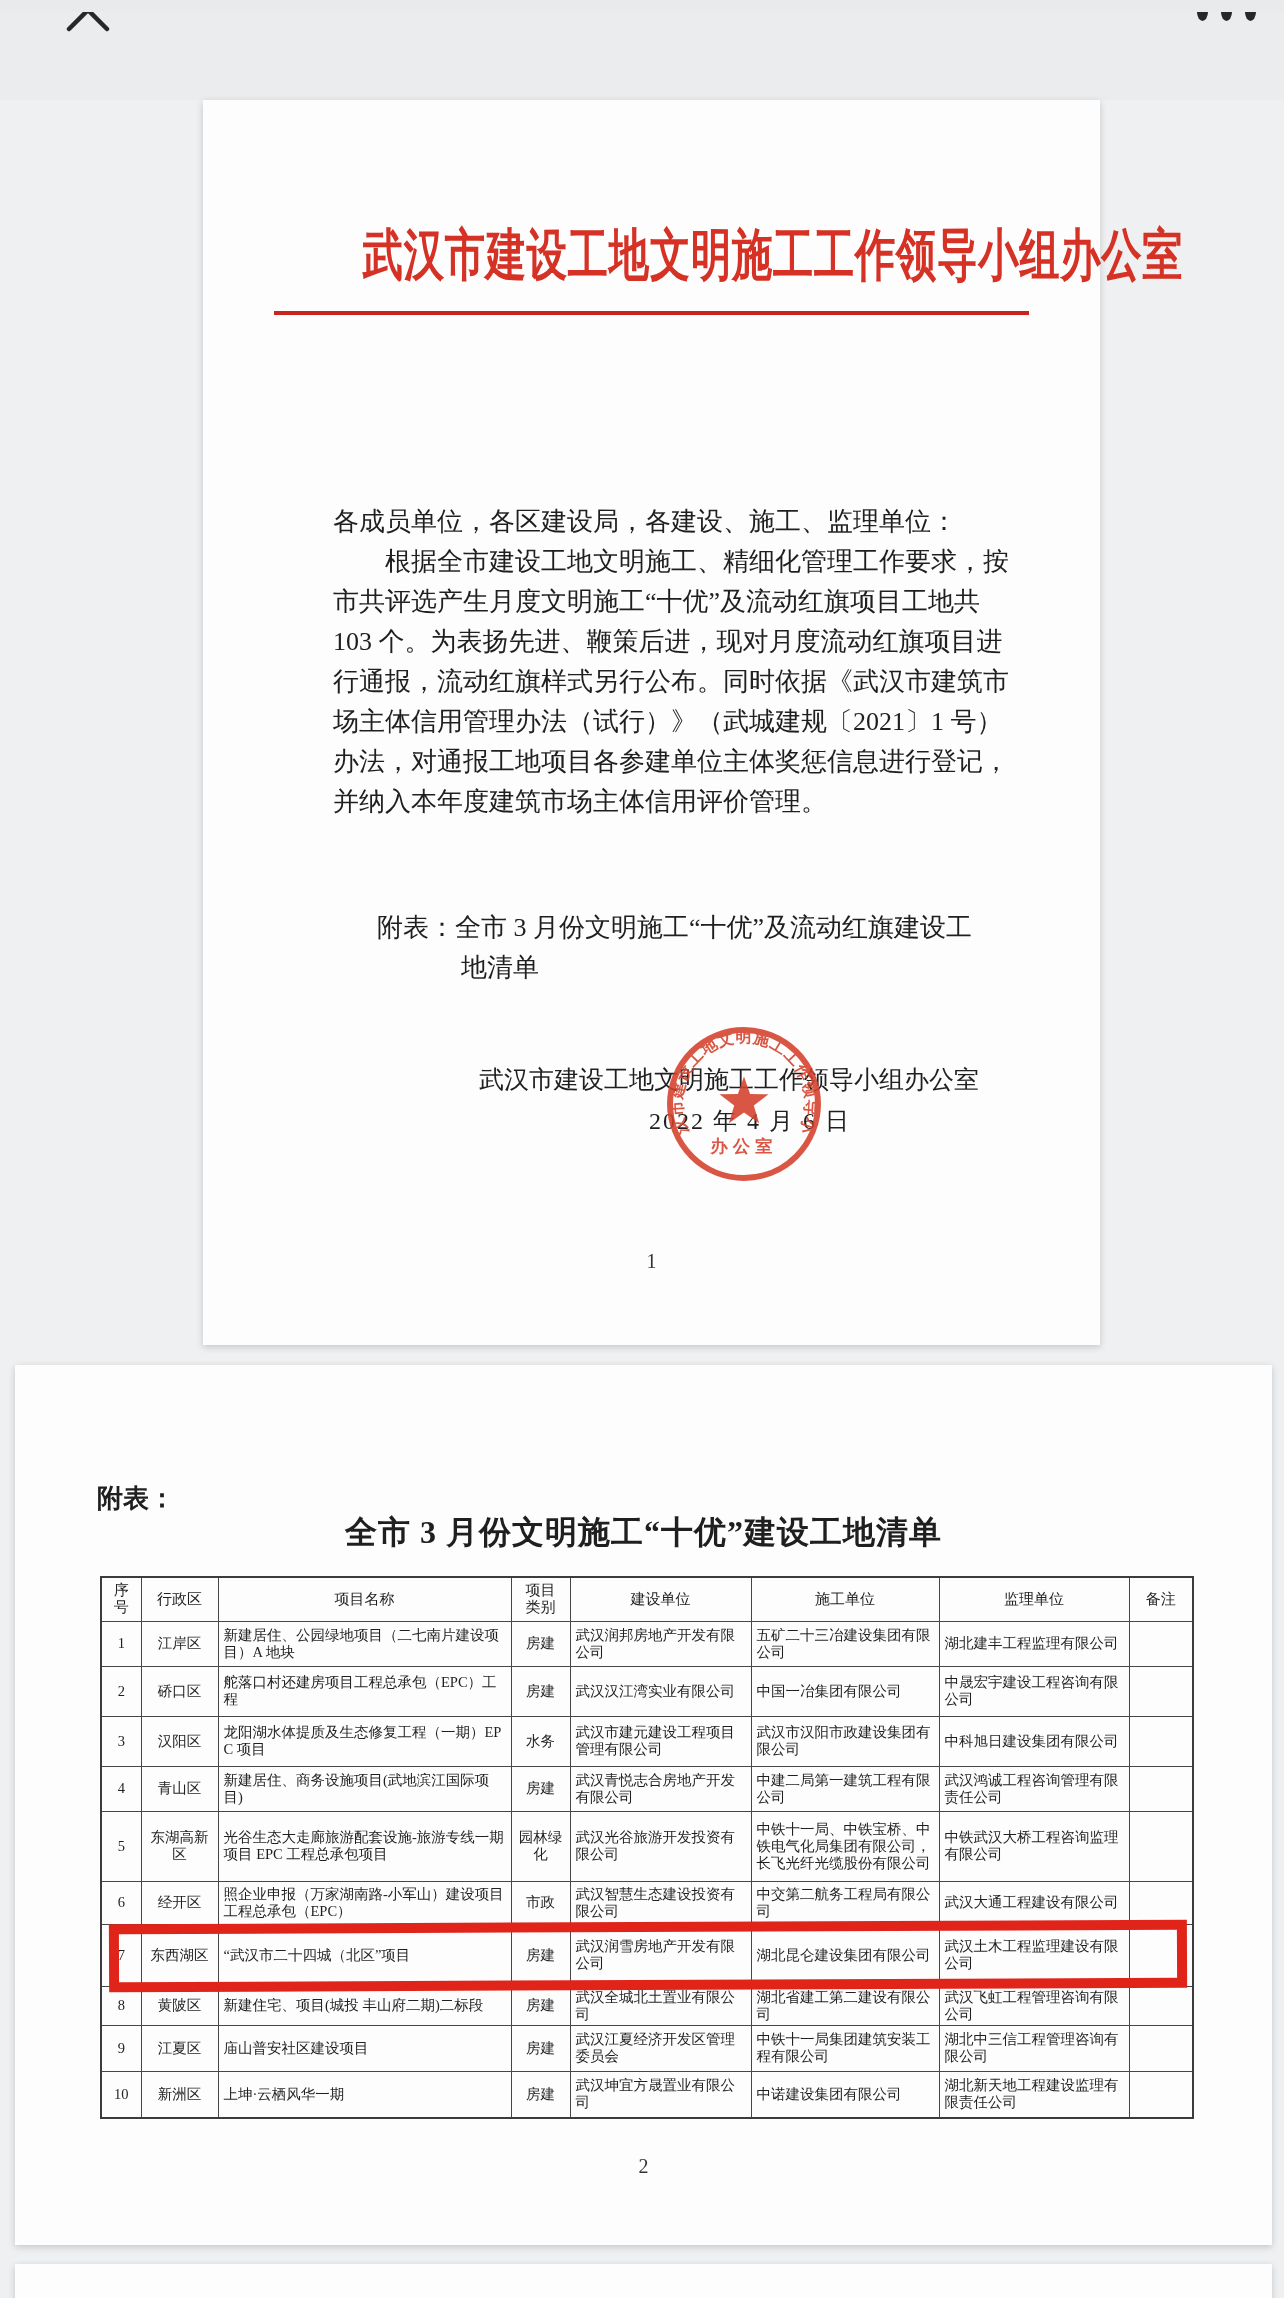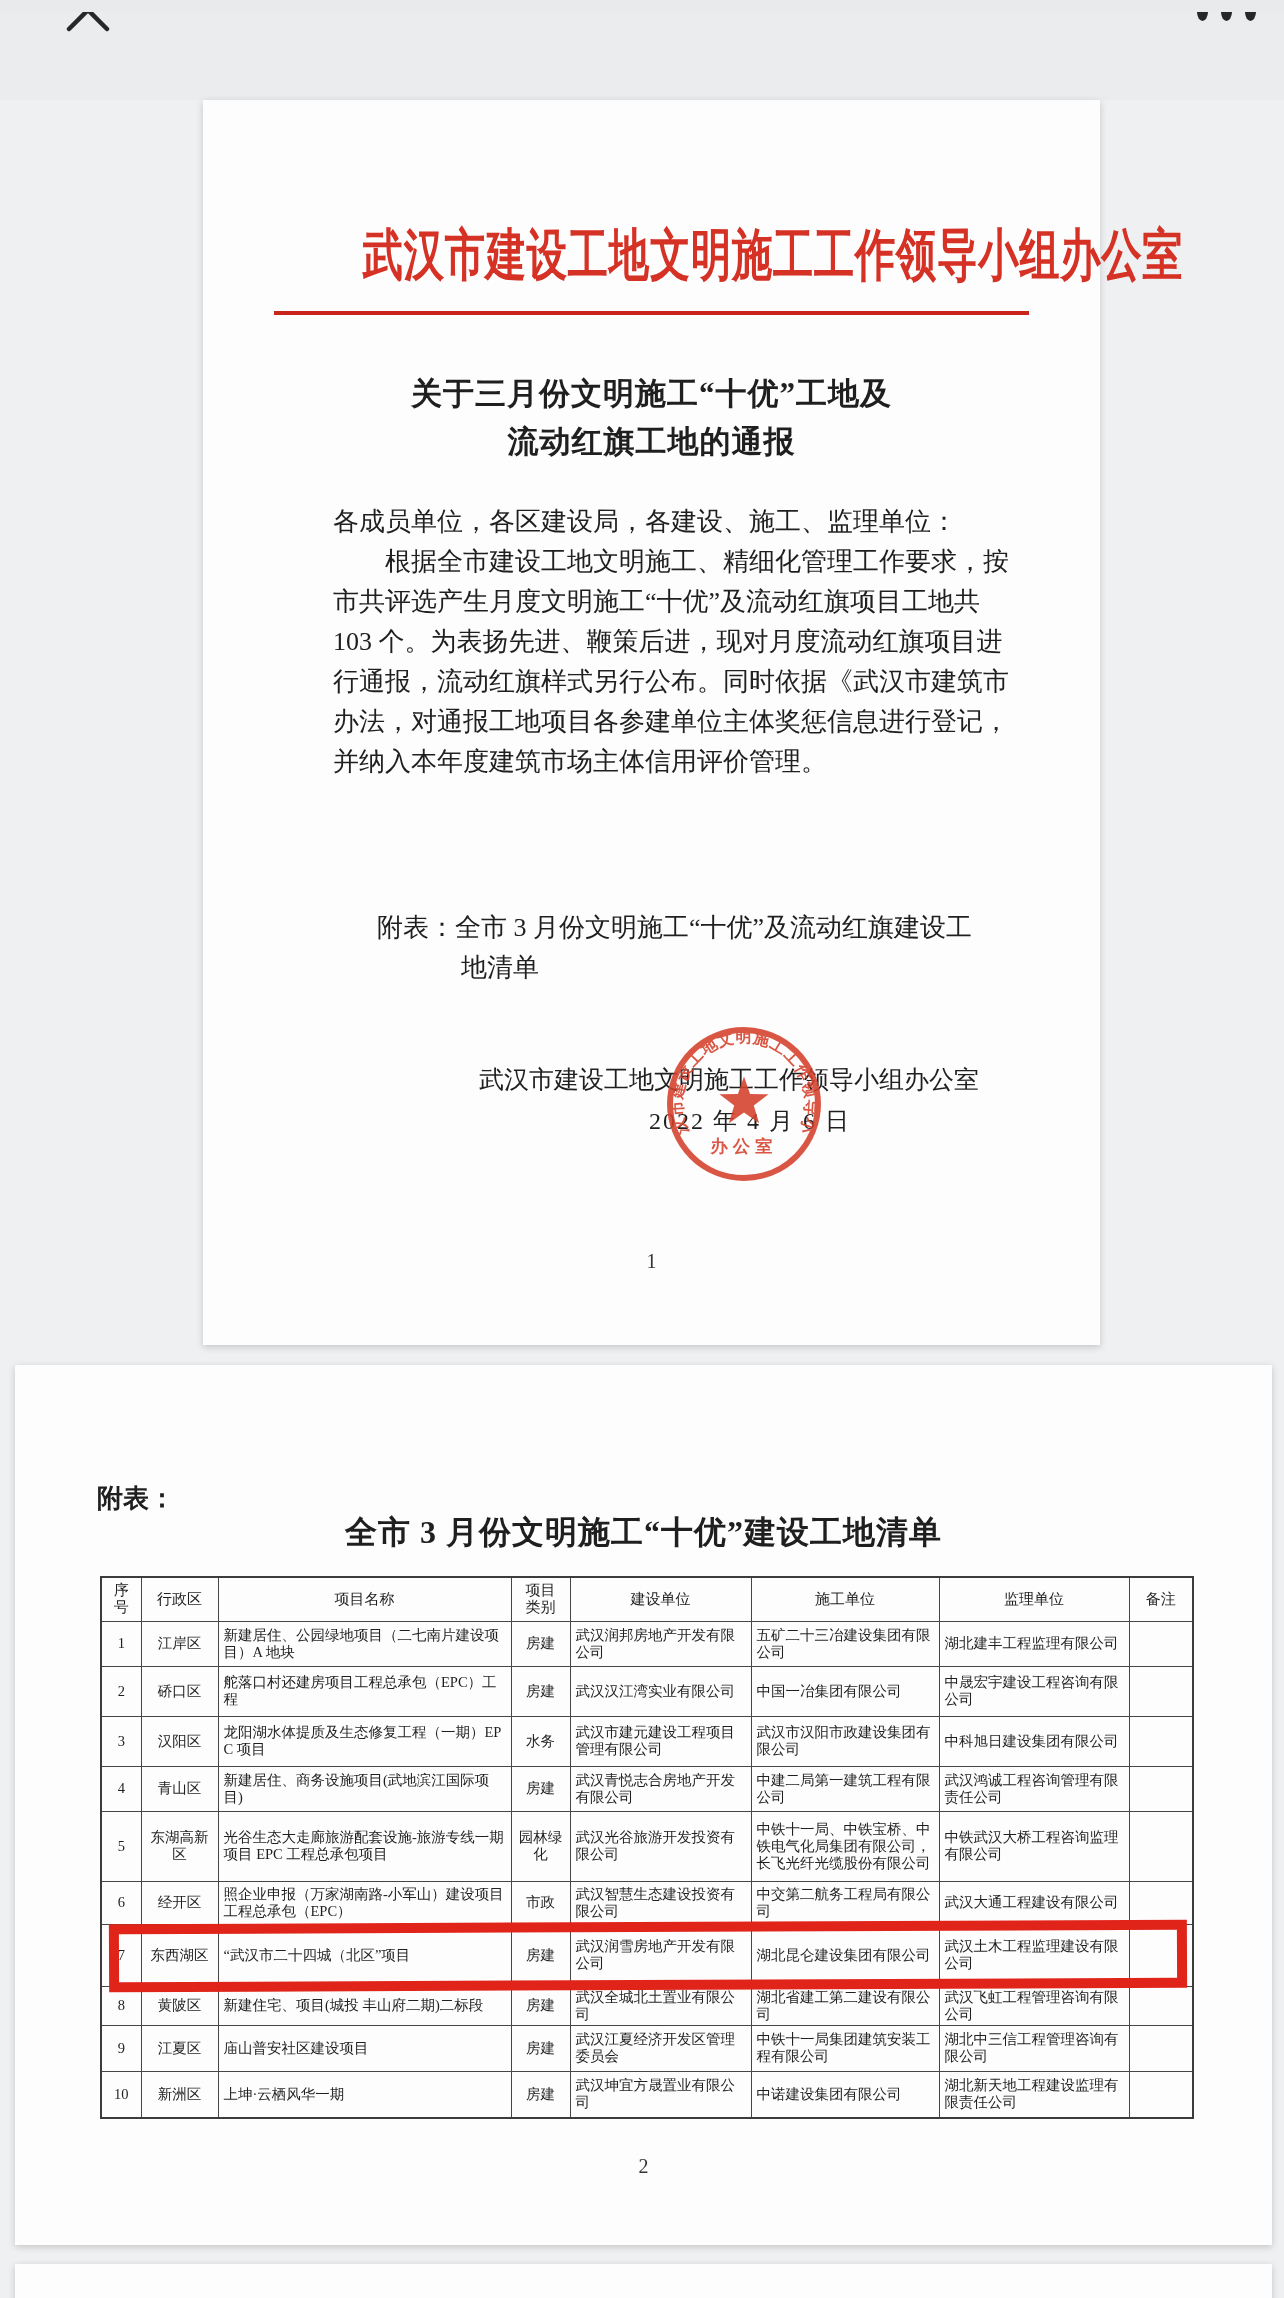--- a/index.html
+++ b/index.html
@@ -73,30 +73,27 @@
       <div class="dot"></div>
       <div class="dot"></div>
     </div>
   </div>
 
   <div class="page page1">
     <div class="masthead">
       <span>武汉市建设工地文明施工工作领导小组办公室</span>
     </div>
     <div class="red-rule"></div>
-    <div class="doc-title">
-      <div>关于三月份文明施工“十优”工地及</div>
-      <div>流动红旗工地的通报</div>
-    </div>
     <div class="body-text">
         <div>各成员单位，各区建设局，各建设、施工、监理单位：</div>
         <div>　　根据全市建设工地文明施工、精细化管理工作要求，按</div>
         <div>市共评选产生月度文明施工“十优”及流动红旗项目工地共</div>
         <div>103 个。为表扬先进、鞭策后进，现对月度流动红旗项目进</div>
         <div>行通报，流动红旗样式另行公布。同时依据《武汉市建筑市</div>
+        <div>场主体信用管理办法（试行）》（武城建规〔2021〕1 号）</div>
         <div>办法，对通报工地项目各参建单位主体奖惩信息进行登记，</div>
         <div>并纳入本年度建筑市场主体信用评价管理。</div>
       </div>
     <div class="attach attach1">附表：全市 3 月份文明施工“十优”及流动红旗建设工</div>
     <div class="attach attach2">地清单</div>
     <div class="sig-line">武汉市建设工地文明施工工作领导小组办公室</div>
     <div class="date-line">2022 年 4 月 6 日</div>
 
     <svg class="seal" viewBox="0 0 200 200">
       <circle cx="100" cy="100" r="86" fill="none" stroke="#d5402b" stroke-width="7"></circle>

